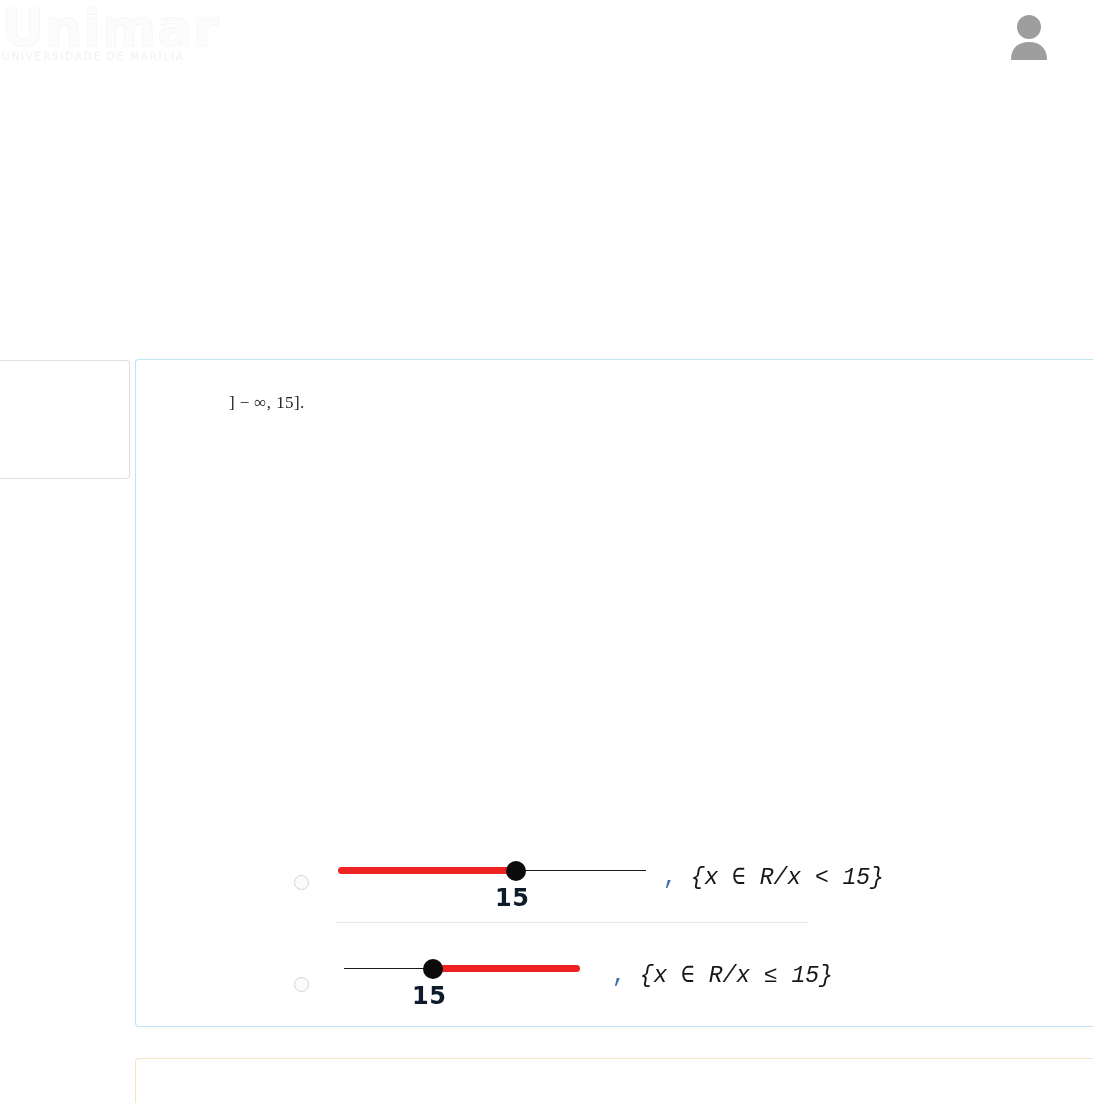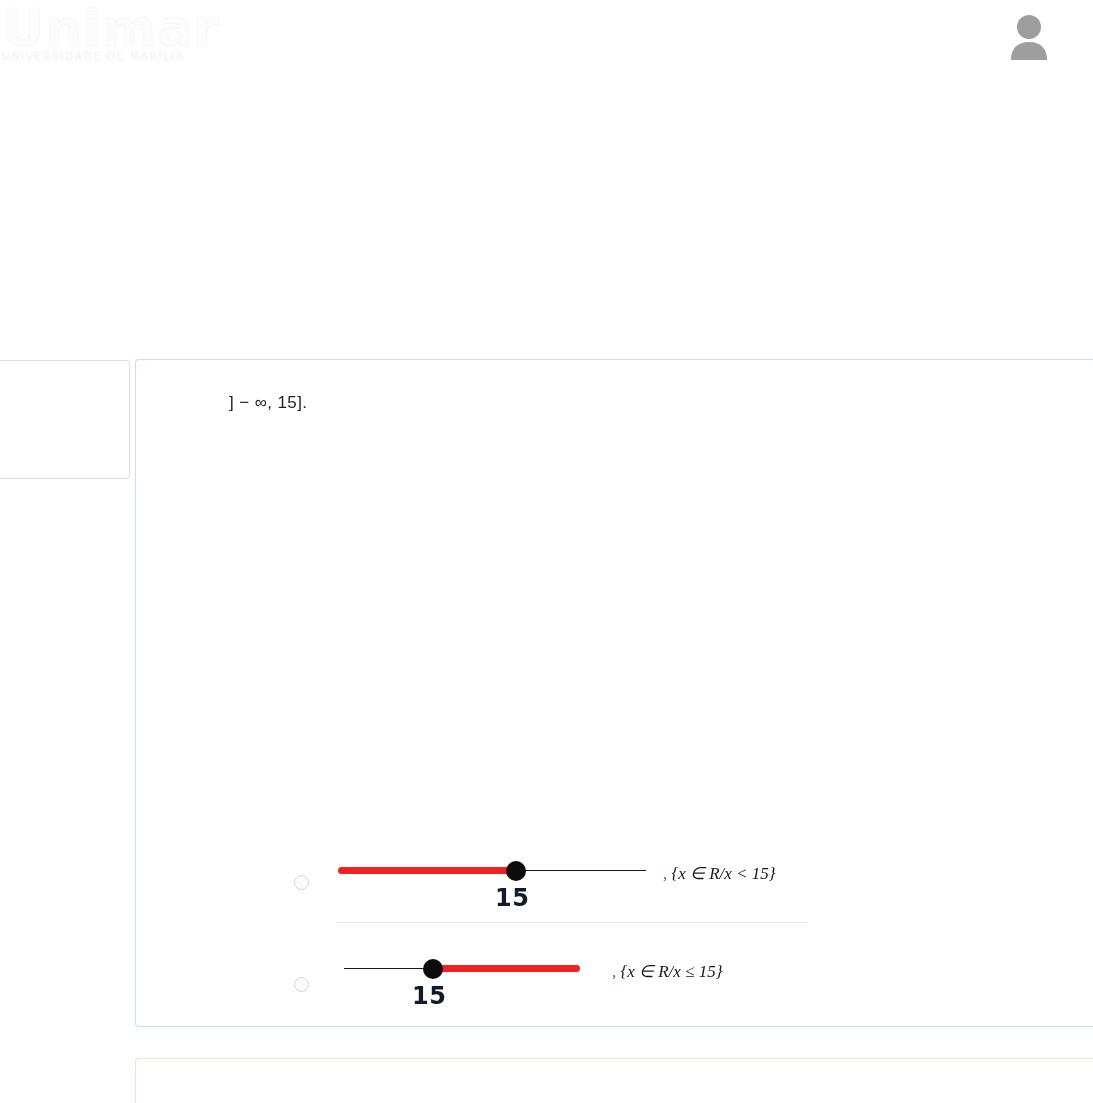--- a/index.html
+++ b/index.html
@@ -62,21 +62,21 @@
     width: 958px; height: 668px;
     border: 1px solid #bfe4f5;
     border-right: none;
     border-radius: 4px 0 0 4px;
     background: #ffffff;
   }
 
   .prompt-tail {
     position: absolute;
     left: 93px; top: 33px;
-    font-family: Liberation Sans, sans-serif;
+    font-family: Liberation Serif, serif;
     font-size: 17px;
     color: #1d2125;
     letter-spacing: 0.4px;
   }
 
   
   .option {
     position: absolute;
     left: 0; width: 958px;
   }
@@ -120,22 +120,22 @@
     position: absolute;
     font-family: "DejaVu Sans", sans-serif;
     font-weight: 700;
     font-size: 24px;
     color: #0d1b2a;
     letter-spacing: 0.5px;
   }
 
   .setlabel {
     position: absolute;
-    font-family: Liberation Serif, serif;
-    font-size: 17px;
+    font-family: Liberation Mono, monospace;
+    font-size: 23px;
     color: #14181c;
     white-space: nowrap;
   }
   .setlabel .cm { color: #3d6ea8; }
   .setlabel i { font-style: italic; }
 
   .divider {
     position: absolute;
     height: 1px;
     background: #e8e8e8;

